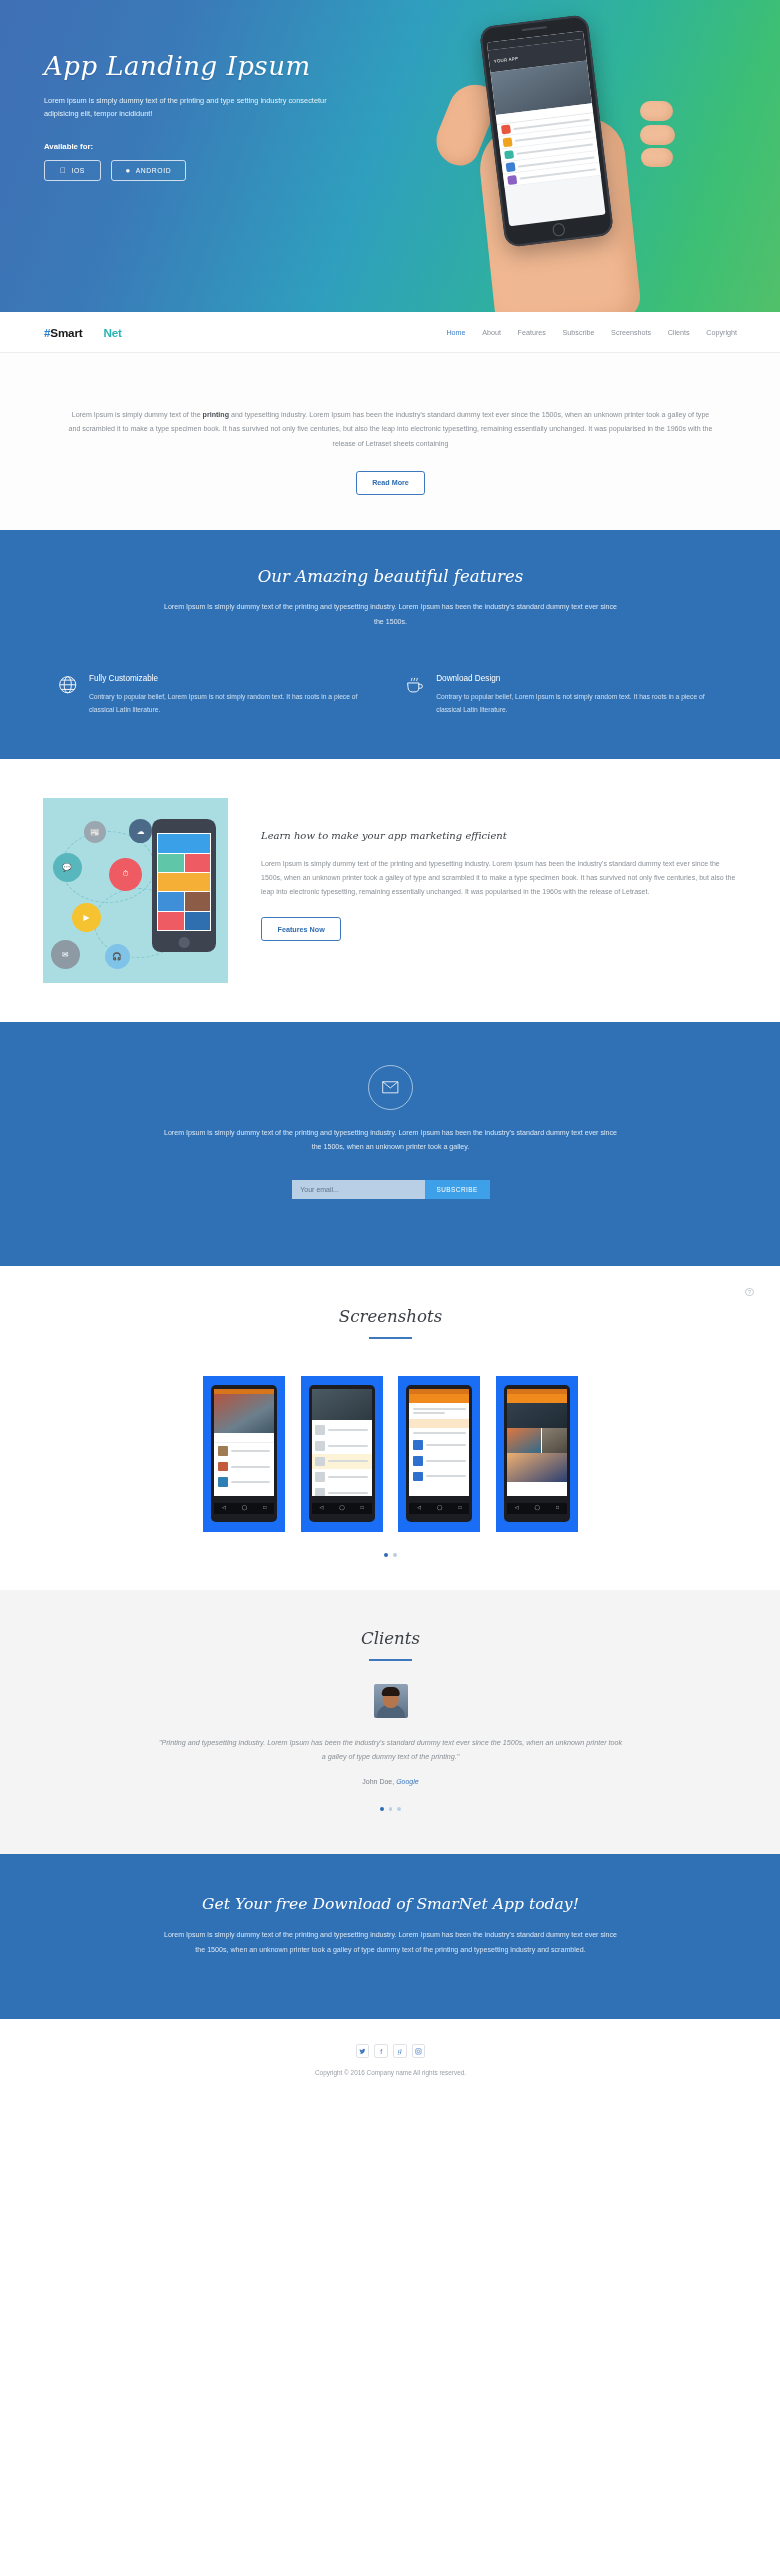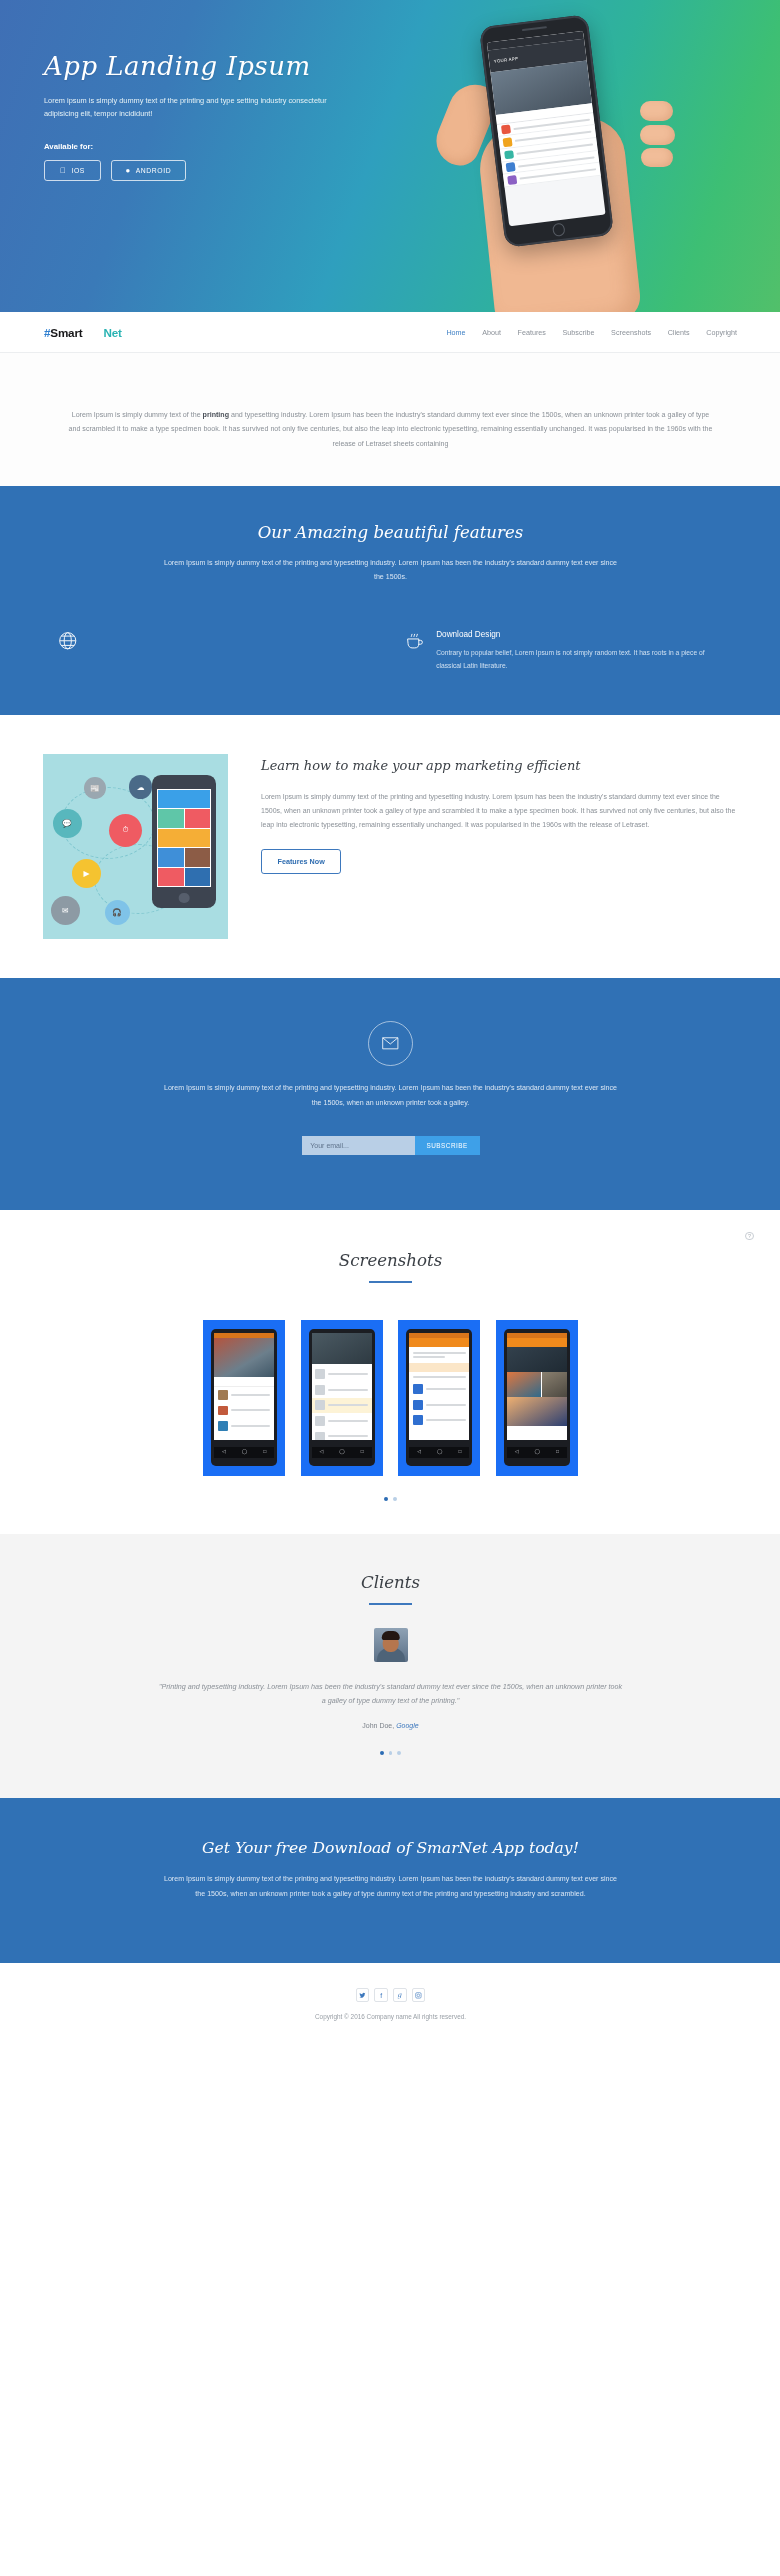--- a/index.html
+++ b/index.html
@@ -141,33 +141,33 @@
   .sp2 { grid-column: span 2; }
   .ill-home { position: absolute; bottom: 4.9px; left: 50%; transform: translateX(-50%);
               width: 10.7px; height: 10.7px; border-radius: 50%; background: #565e6c; }
   .bub { position: absolute; border-radius: 50%; display: flex; align-items: center;
          justify-content: center; color: #fff; font-size: 7.8px; }
   .dash { position: absolute; border: 1px dashed #7fc6cf; border-radius: 50%; }
 
   .learn-copy { flex: 1; padding-top: 2px; }
   .learn-h {
     font-family: "DejaVu Serif", serif; font-style: italic; font-weight: 400;
-    font-size: 13px; color: #3a3f45; line-height: 1.55;
+    font-size: 10px; color: #3a3f45; line-height: 1.55; margin-top: 28px;
   }
   .learn-p { font-size: 7px; line-height: 2.0; color: #8a9097; margin-top: 13.7px; }
   .learn-btn-wrap { margin-top: 17.6px; }
 
   
   .subscribe { background: #3071b5; padding: 43px 0 55px; text-align: center; }
   .mail-circle {
     width: 45px; height: 45px; border-radius: 50%; border: 1px solid rgba(255,255,255,.55);
     margin: 0 auto; display: flex; align-items: center; justify-content: center;
   }
   .mail-circle svg { width: 16.6px; height: 16.6px; }
-  .sub-form { margin: 25px auto 0; display: flex; width: 178px; height: 19.5px; }
+  .sub-form { margin: 25px auto 12px; display: flex; width: 198px; height: 19.5px; }
   .sub-input {
     flex: 1; border: none; background: #b9cfe6; color: #54667c;
     font-size: 7px; padding: 0 8.8px; font-family: "Liberation Sans", sans-serif;
   }
   .sub-input::placeholder { color: #60748c; }
   .sub-btn {
     border: none; background: #3ea0e8; color: #fff; font-size: 6.4px;
     letter-spacing: 0.5px; padding: 0 11.7px; cursor: pointer;
     font-family: "Liberation Sans", sans-serif;
   }
@@ -303,38 +303,45 @@
       <a>Subscribe</a>
       <a>Screenshots</a>
       <a>Clients</a>
       <a>Copyright</a>
     </div>
   </nav>
 
   <section class="sec about">
     <div class="wrap">
       <p class="lead"><span>Lorem Ipsum is simply dummy text of the </span><b>printing</b><span> and typesetting industry. Lorem Ipsum has been the industry's standard dummy text ever since the 1500s, when an unknown printer took a galley of type and scrambled it to make a type specimen book. It has survived not only five centuries, but also the leap into electronic typesetting, remaining essentially unchanged. It was popularised in the 1960s with the release of Letraset sheets containing</span></p>
+      <div class="center btn-wrap">
+        <button class="btn-outline">Read More</button>
+      </div>
     </div>
   </section>
 
   <section class="features">
     <div class="wrap">
       <h2 class="sec-title-script light">Our Amazing beautiful features</h2>
       <p class="lead light">Lorem Ipsum is simply dummy text of the printing and typesetting industry. Lorem Ipsum has been the industry's standard dummy text ever since the 1500s.</p>
 
       <div class="feature-grid">
         <div class="feature">
           <div class="feat-icon">
             <svg viewBox="0 0 24 24" fill="none" stroke="currentColor" stroke-width="1.1">
               <circle cx="12" cy="12" r="9"></circle>
                 <ellipse cx="12" cy="12" rx="4" ry="9"></ellipse>
               <line x1="3" y1="12" x2="21" y2="12"></line>
                 <line x1="4.8" y1="6.8" x2="19.2" y2="6.8"></line>
               <line x1="4.8" y1="17.2" x2="19.2" y2="17.2"></line>
             </svg>
+          </div>
+          <div>
+            <h3 class="feat-h">Fully Customizable</h3>
+            <p class="feat-p">Contrary to popular belief, Lorem Ipsum is not simply random text. It has roots in a piece of classical Latin literature.</p>
           </div>
         </div>
 
 
         <div class="feature">
           <div class="feat-icon">
             <svg viewBox="0 0 24 24" fill="none" stroke="currentColor" stroke-width="1.1" stroke-linecap="round">
               <path d="M4.5 10h12v5.5a4.5 4.5 0 0 1-4.5 4.5H9a4.5 4.5 0 0 1-4.5-4.5z"></path>
               <path d="M16.5 11.5h1.8a2.2 2.2 0 0 1 0 4.4h-1.8"></path>
               <path d="M8 7.2c0-1 1-1.4 1-2.4M11 7.2c0-1 1-1.4 1-2.4M14 7.2c0-1 1-1.4 1-2.4"></path>

